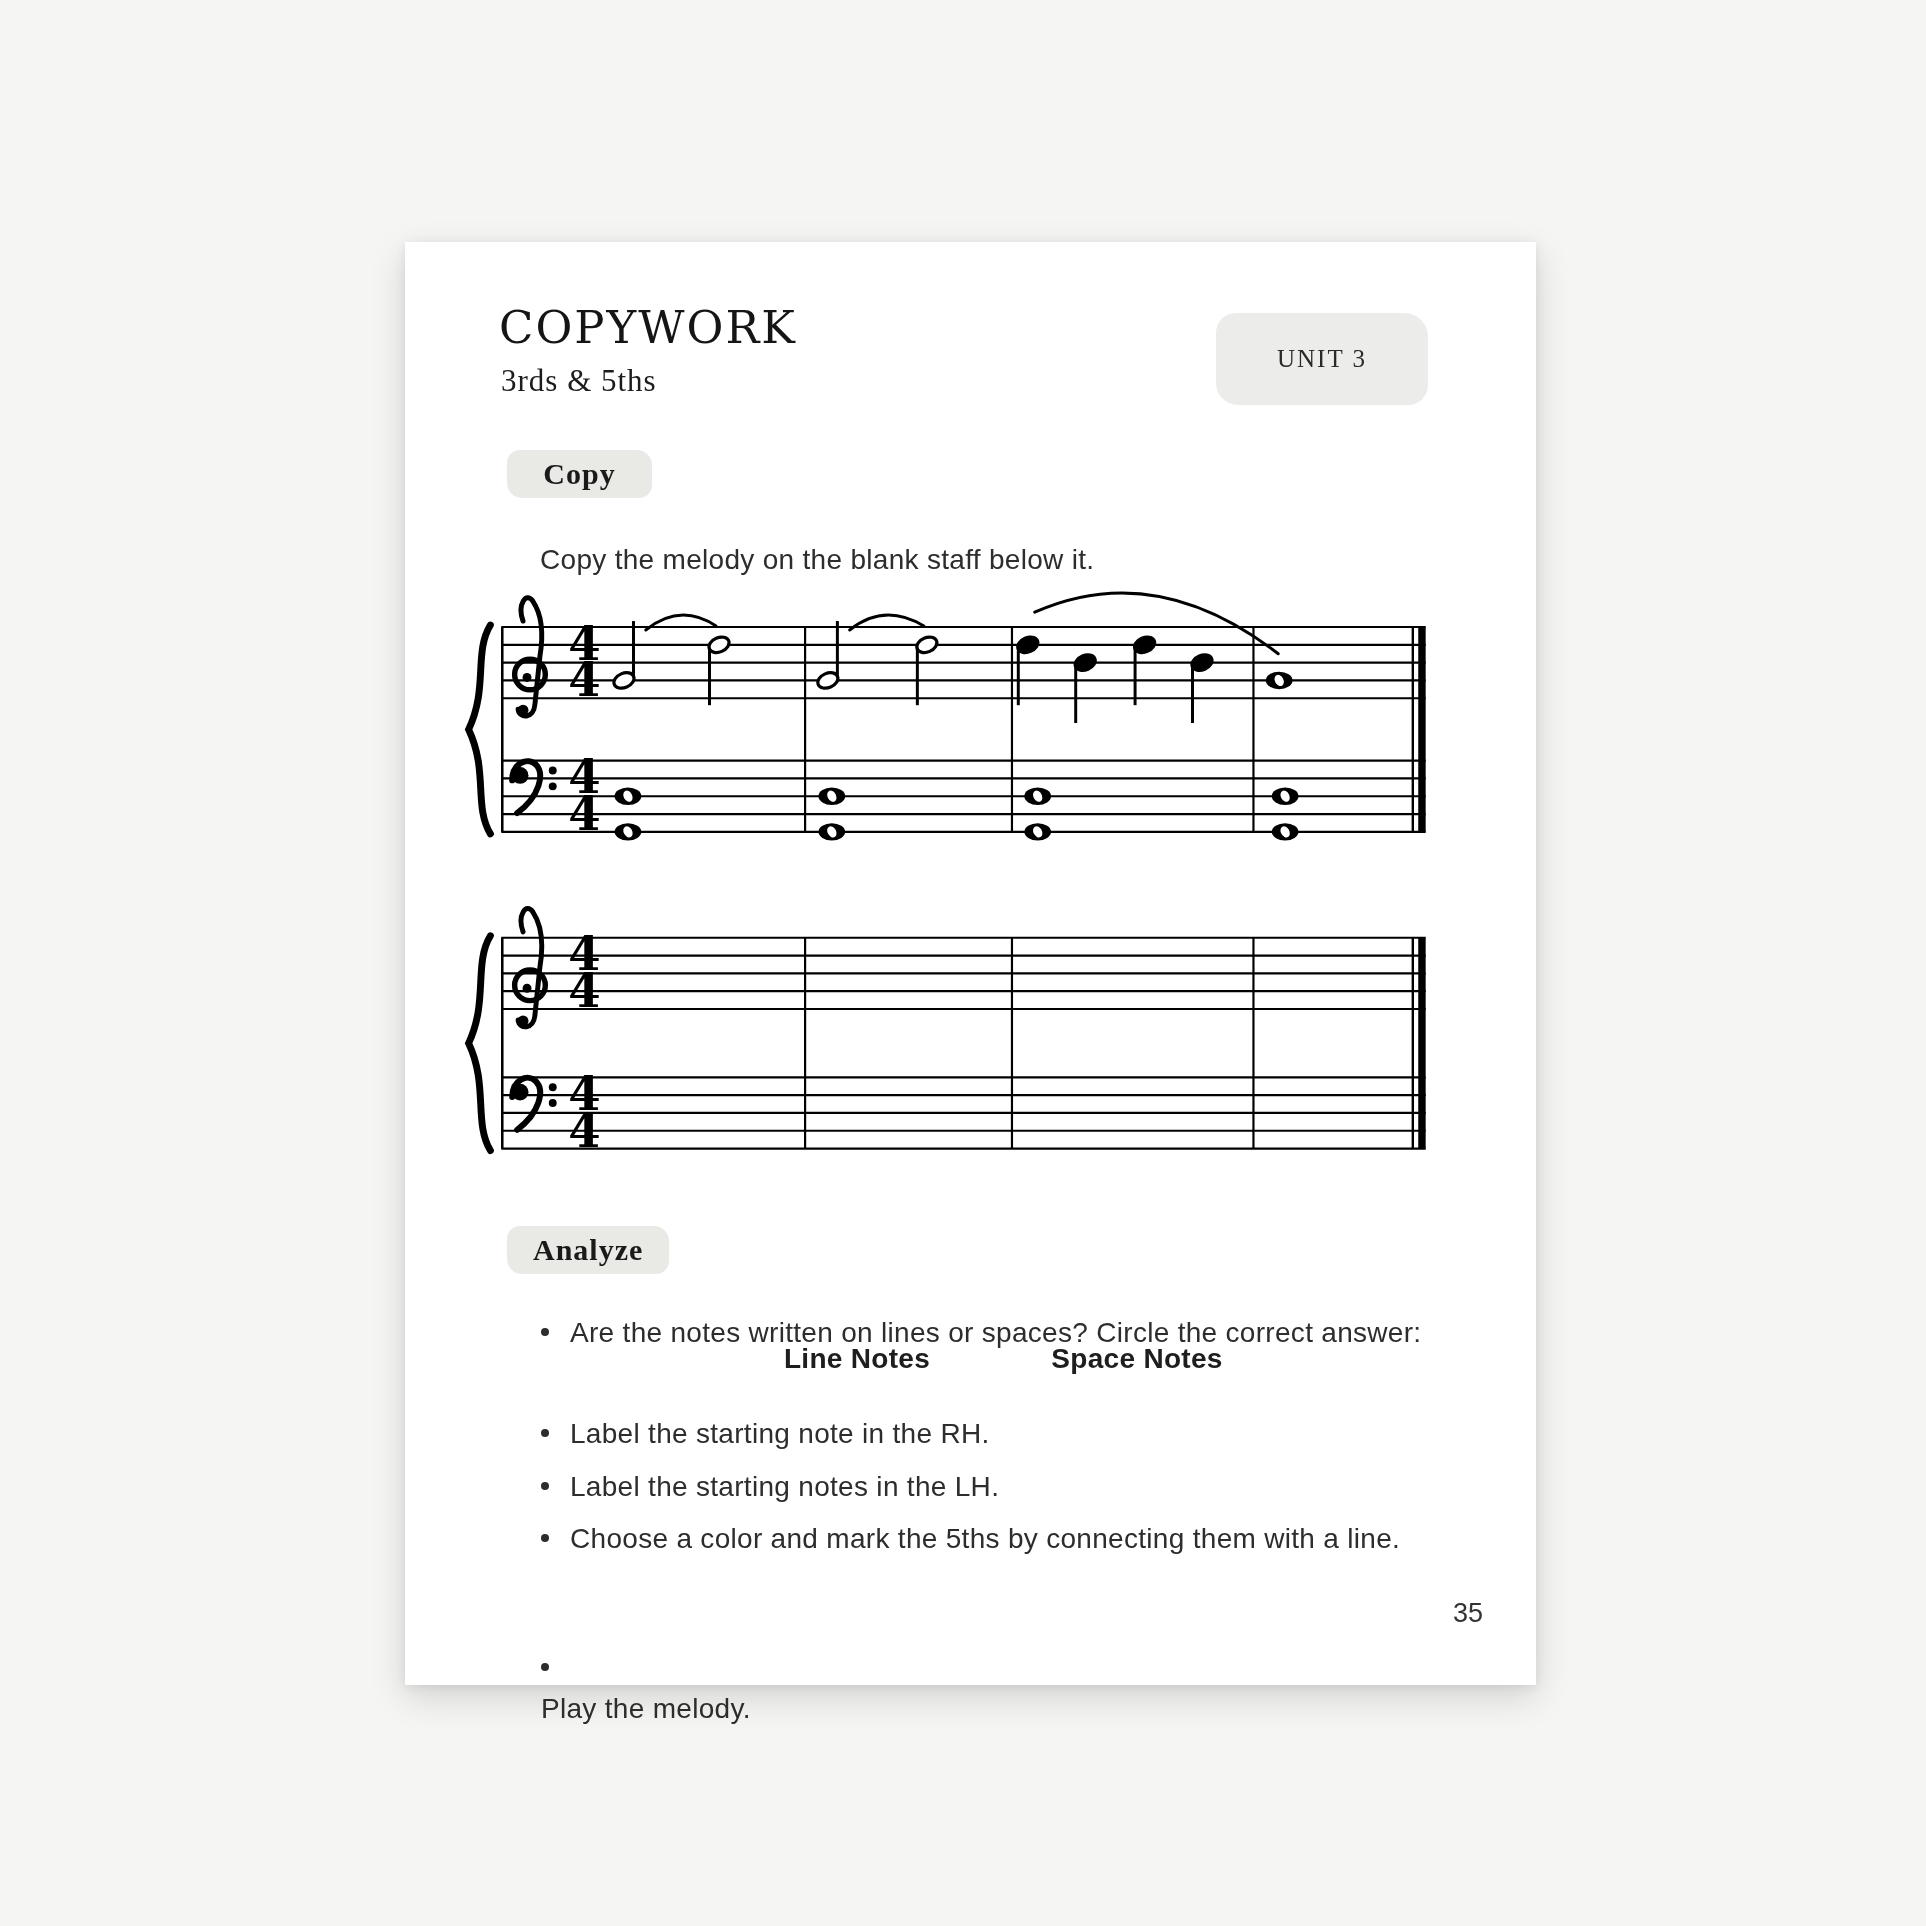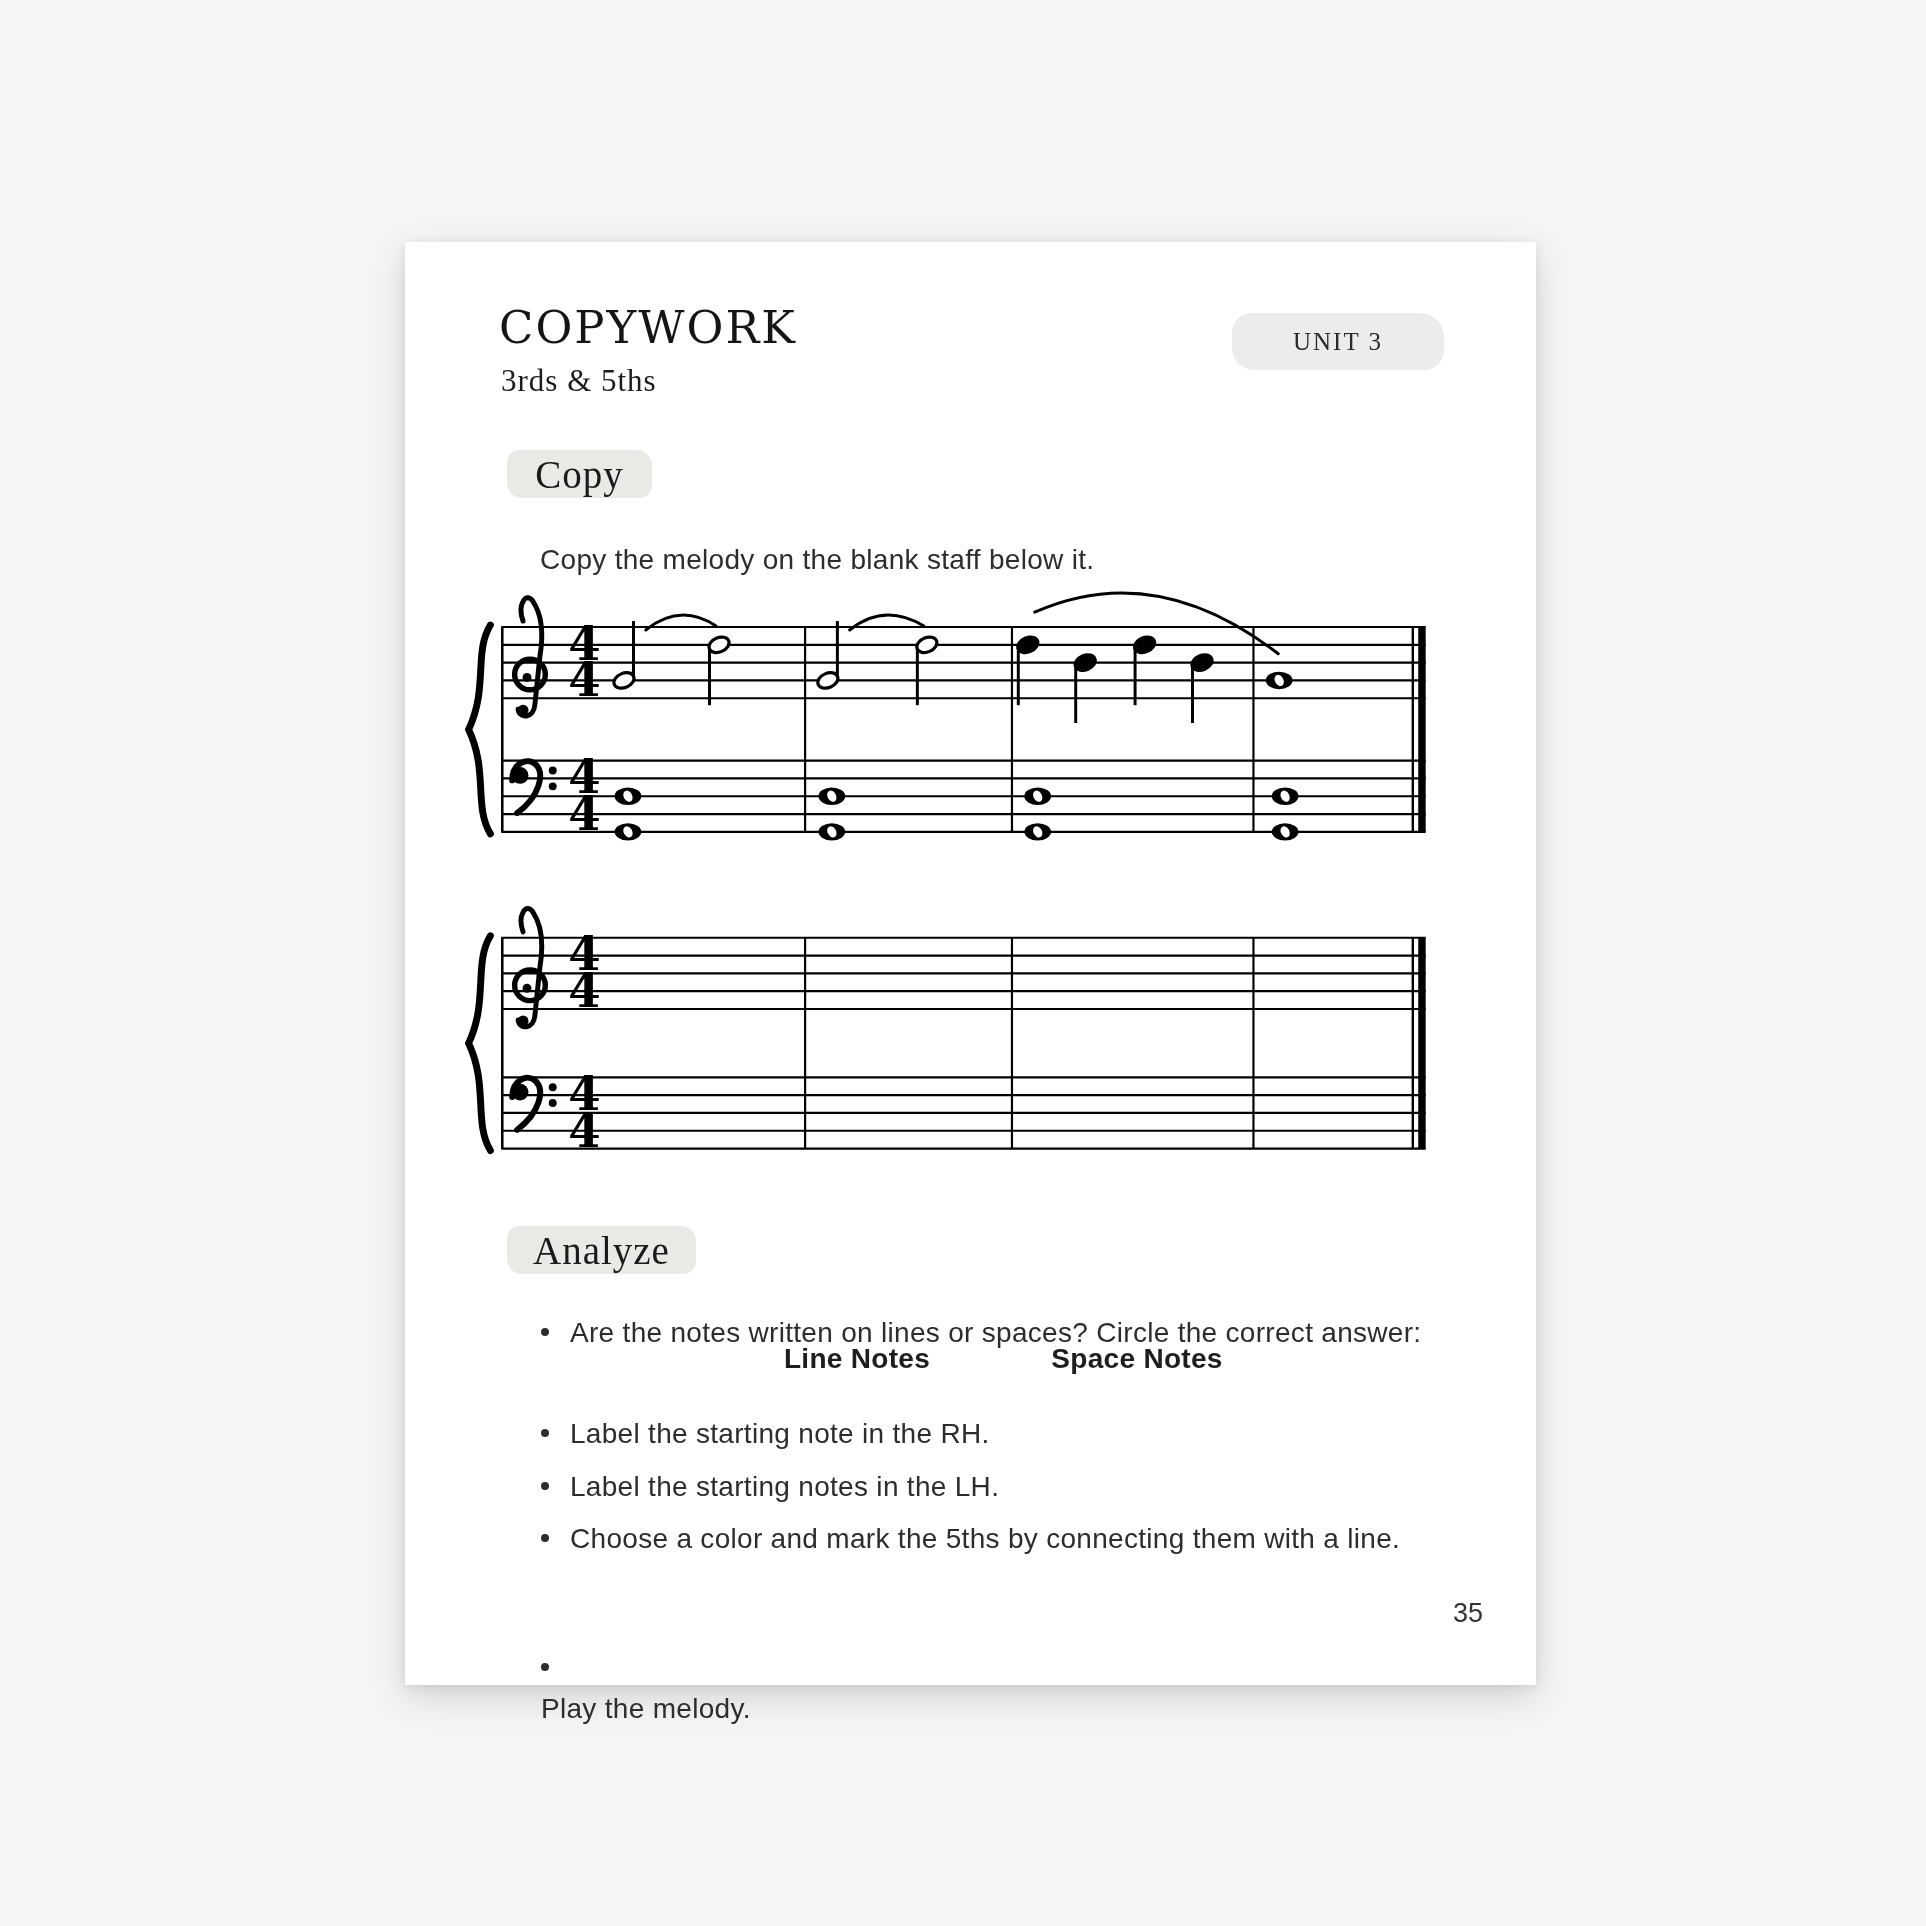--- a/index.html
+++ b/index.html
@@ -19,37 +19,37 @@
     position:absolute;left:94px;top:61px;
     font-family:"DejaVu Serif","Liberation Serif",serif;
     font-size:45px;line-height:1.1;letter-spacing:2px;color:#151515;font-weight:500;
   }
   .subtitle{
     position:absolute;left:96px;top:121px;
     font-family:"Liberation Serif",serif;
     font-size:31px;color:#1c1c1c;letter-spacing:1px;
   }
   .unit-badge{
-    position:absolute;left:811px;top:71px;width:212px;height:57px;
+    position:absolute;left:811px;top:71px;width:212px;height:92px;
     background:#ececea;border-radius:20px 24px 20px 22px;
-    display:flex;align-items:center;justify-content:center;margin-left:16px;
+    display:flex;align-items:center;justify-content:center;
   }
   .unit-badge span{
     font-family:"Liberation Serif",serif;font-size:25px;letter-spacing:2px;color:#2a2a2a;
   }
   .section-badge{
     position:absolute;left:102px;height:48px;
     background:#e9e9e6;border-radius:13px 15px 13px 15px;
     display:flex;align-items:center;justify-content:center;
     padding:0 26px;
   }
   .copy-badge{top:208px;min-width:93px;}
   .analyze-badge{top:984px;min-width:109px;}
   .section-badge span{
-    font-family:"Liberation Serif",serif;font-weight:400;font-size:39px;color:#1a1a1a;letter-spacing:1px;
+    font-family:"Liberation Serif",serif;font-weight:700;font-size:30px;color:#1a1a1a;letter-spacing:1px;
   }
   .instruction{
     position:absolute;left:135px;top:302px;
     font-size:28px;color:#2d2d2d;letter-spacing:0.3px;
   }
   #music-svg{
     position:absolute;left:0;top:0;width:1111px;height:1443px;
     pointer-events:none;
   }
   .blank-staff-target{

